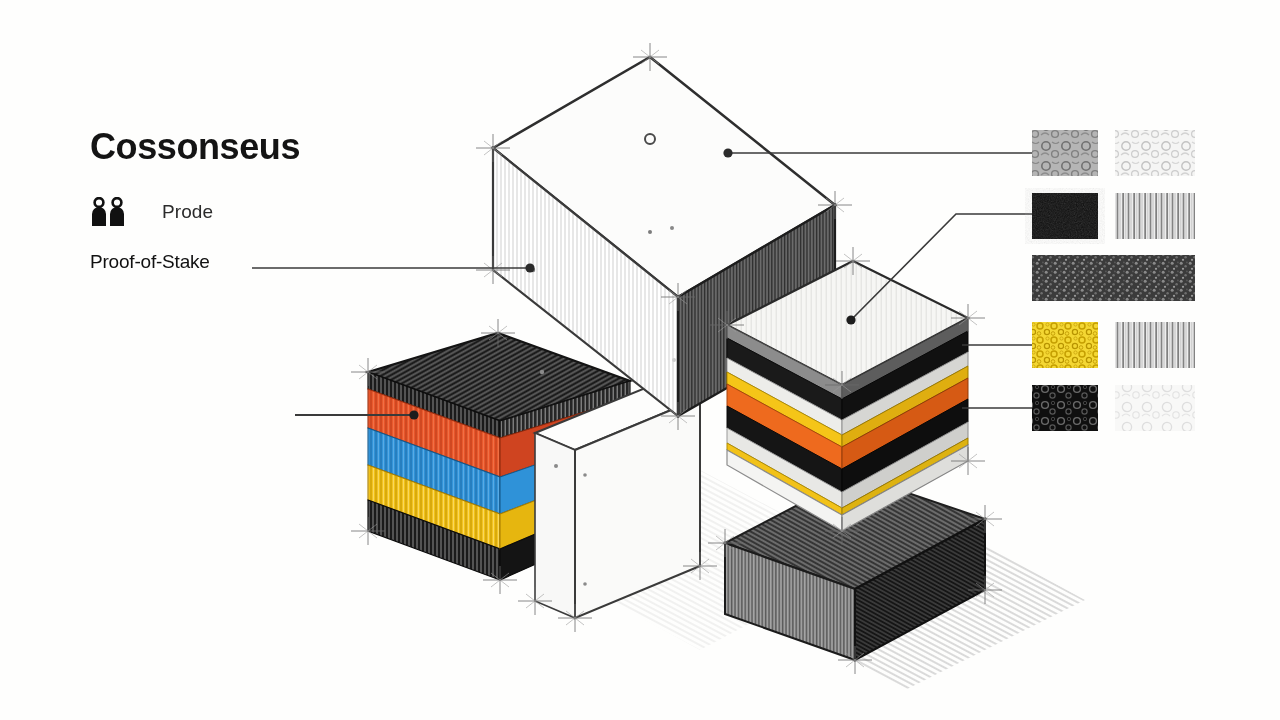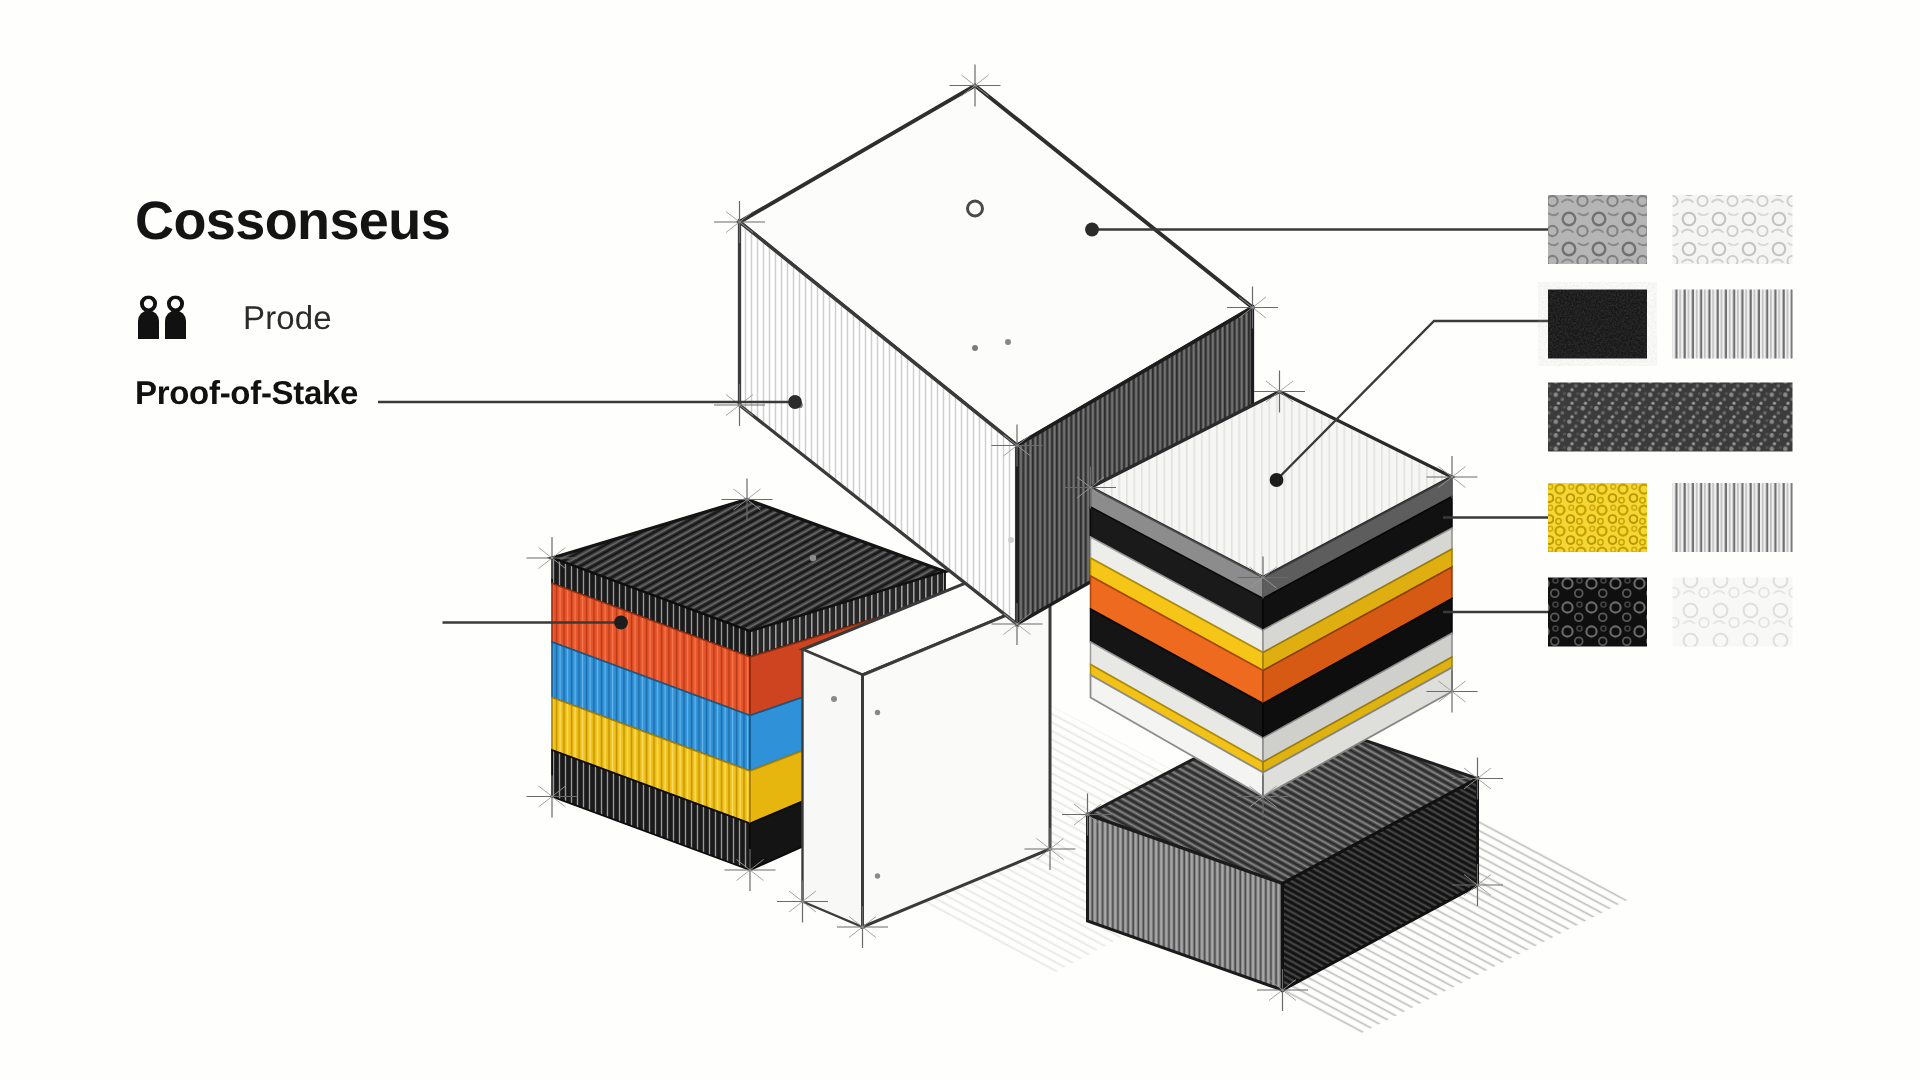--- a/index.html
+++ b/index.html
@@ -20,25 +20,25 @@
     color:#141414;letter-spacing:-0.4px;margin:0;
   }
   .title .l2{display:block;}
   .legend-rows{margin-top:24px;}
   .legend-row{display:flex;align-items:center;height:44px;}
   .swatch-pill{
     width:48px;height:27px;border-radius:14px;flex:0 0 auto;
   }
   .people-ico{width:48px;height:30px;flex:0 0 auto;position:relative;}
   .legend-label{
-    margin-left:24px;font-size:22px;color:#2b2b2b;
+    margin-left:24px;font-size:19px;color:#2b2b2b;
     font-weight:400;white-space:nowrap;letter-spacing:0.1px;
   }
   .legend-row.bold .legend-label{
-    font-weight:700;color:#111;margin-left:0;letter-spacing:-0.2px;
+    font-weight:400;color:#111;margin-left:0;letter-spacing:-0.2px;
   }
   .legend-row.bold{margin-top:6px;}
 </style>
 </head>
 <body>
 
 <div id="stage">
 
   <svg id="art" viewBox="0 0 1280 720">
     <defs>

